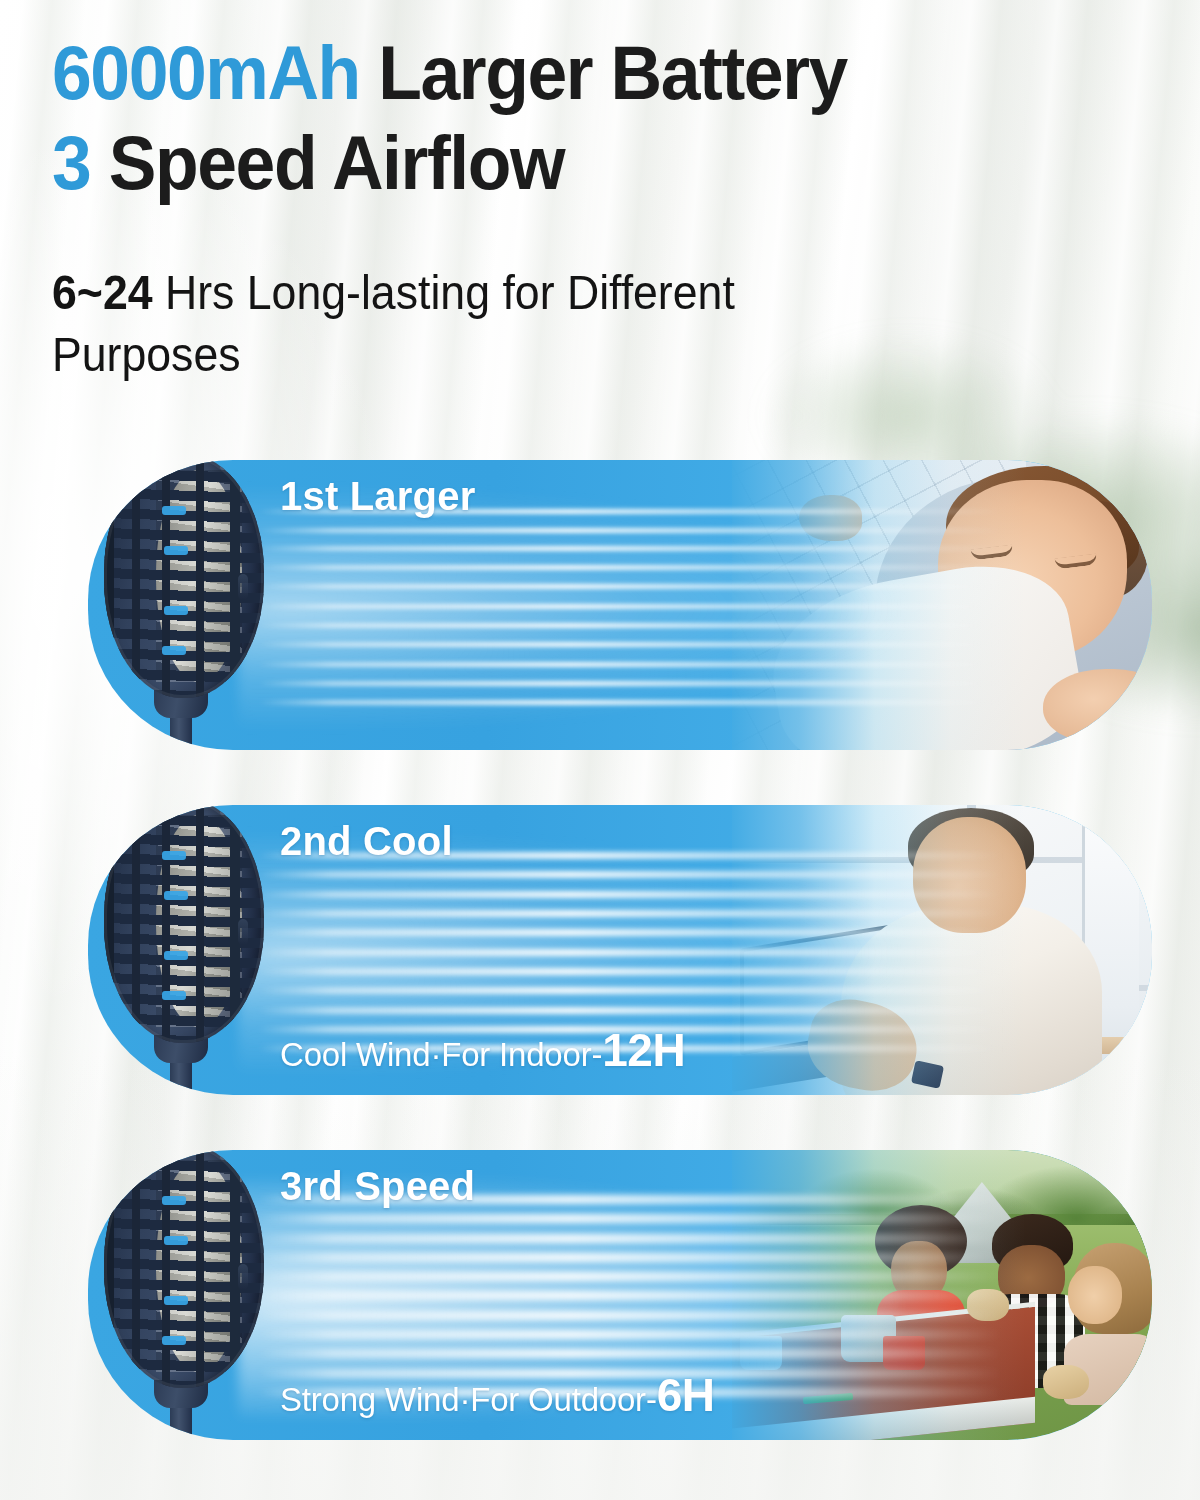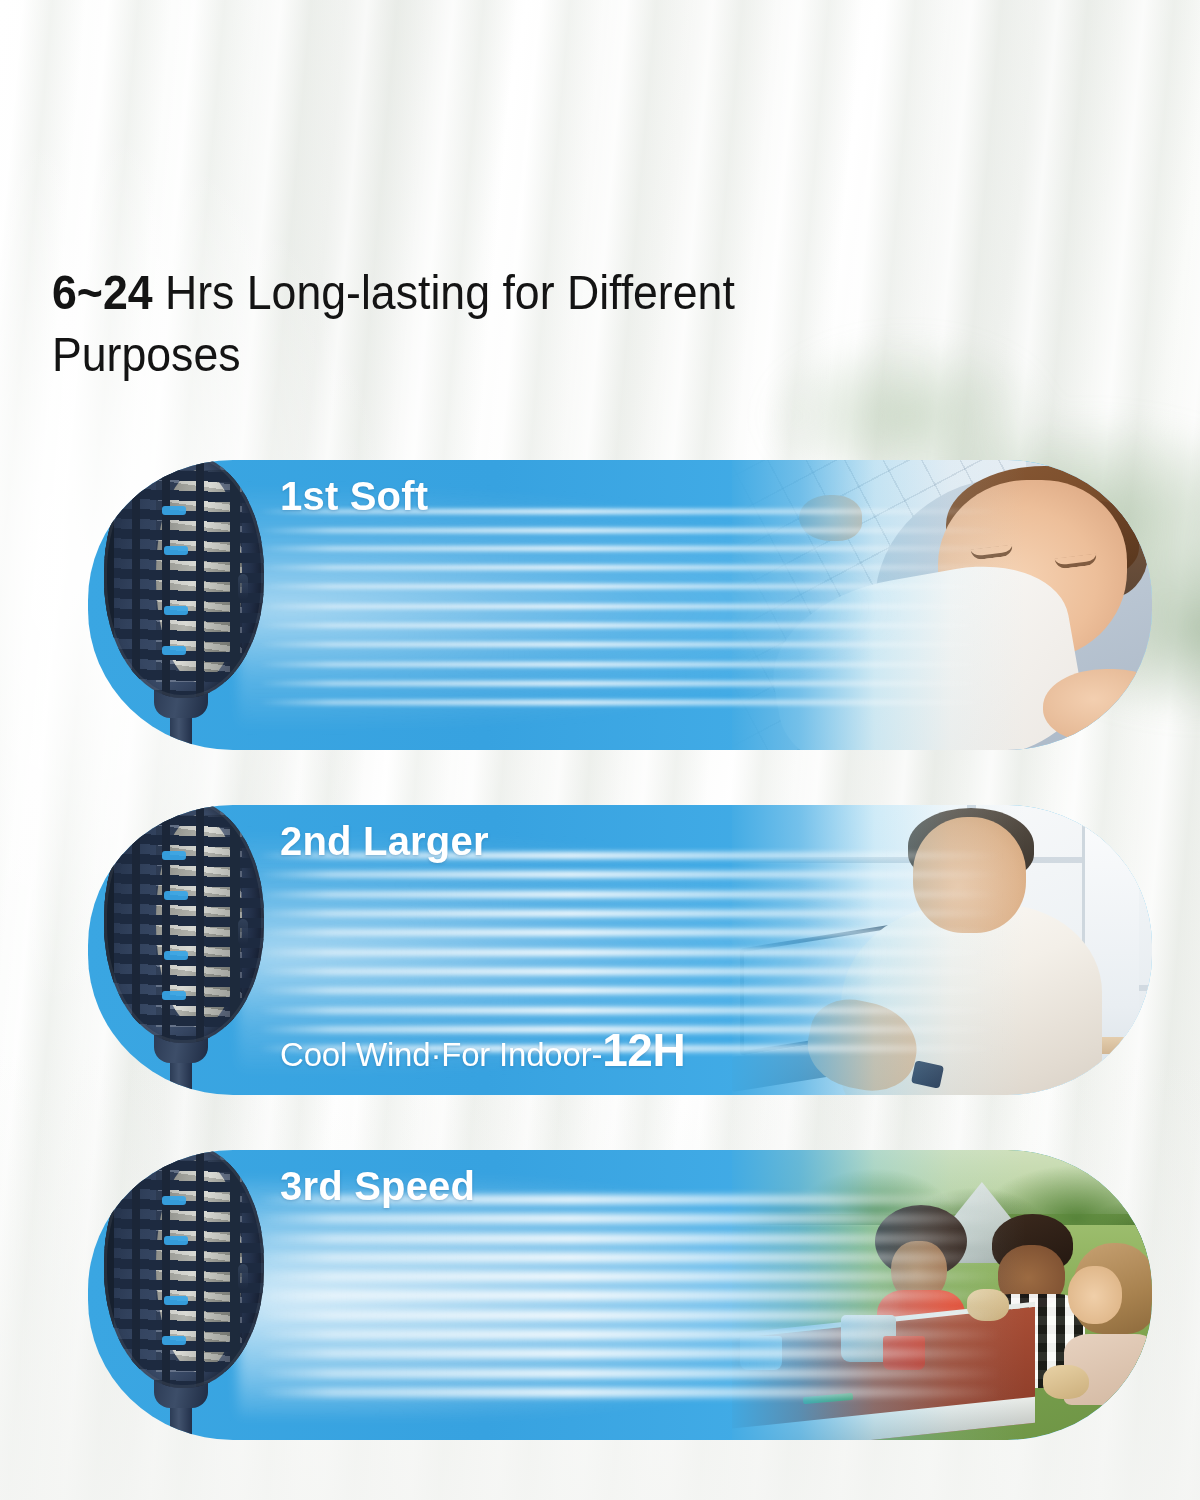--- a/index.html
+++ b/index.html
@@ -531,20 +531,24 @@
 <body>
 
 <div class="page">
 
   <div class="bg-layer bg-base"></div>
   <div class="bg-layer bg-curtain-folds"></div>
   <div class="bg-plant"></div>
   <div class="bg-glow-left"></div>
   <div class="bg-layer bg-vignette"></div>
 
+  <div class="headline">
+    <div class="h-line"><span class="accent">6000mAh</span><span> Larger Battery</span></div>
+    <div class="h-line h-line-2"><span class="accent">3</span><span> Speed Airflow</span></div>
+  </div>
 
   <div class="subhead"><span class="sub-strong">6~24</span><span> Hrs Long-lasting for Different Purposes</span></div>
 
   <div class="cards">
 
     <div class="card card-1">
 
       <div class="photo ph-baby">
         <div class="bedsheet"></div>
         <div class="pillow"></div>
@@ -584,21 +588,21 @@
           <div class="blue-slit" style="left:58px; top:52px;"></div>
           <div class="blue-slit" style="left:60px; top:92px;"></div>
           <div class="blue-slit" style="left:60px; top:152px;"></div>
           <div class="blue-slit" style="left:58px; top:192px;"></div>
           <div class="top-nub"></div>
           <div class="btn"></div>
         </div>
         <div class="ring-edge"></div>
       </div>
 
-      <div class="speed-title">1st Soft</div>
+      <div class="speed-title">1st Larger</div>
     </div>
 
     <div class="card card-2">
 
       <div class="photo ph-desk">
         <div class="window"></div>
         <div class="window-frame-r"></div>
         <div class="sill"></div>
         <div class="laptop-screen"></div>
         <div class="laptop-base"></div>
@@ -634,21 +638,21 @@
           <div class="blue-slit" style="left:58px; top:52px;"></div>
           <div class="blue-slit" style="left:60px; top:92px;"></div>
           <div class="blue-slit" style="left:60px; top:152px;"></div>
           <div class="blue-slit" style="left:58px; top:192px;"></div>
           <div class="top-nub"></div>
           <div class="btn"></div>
         </div>
         <div class="ring-edge"></div>
       </div>
 
-      <div class="speed-title">2nd Larger</div>
+      <div class="speed-title">2nd Cool</div>
       <div class="speed-caption"><span class="cap-text">Cool Wind·For Indoor-</span><span class="cap-hours">12H</span></div>
     </div>
 
     <div class="card card-3">
 
       <div class="photo ph-camp">
         <div class="sky"></div>
         <div class="trees"></div>
         <div class="meadow"></div>
         <div class="tent"></div>
@@ -703,16 +707,17 @@
           <div class="blue-slit" style="left:60px; top:92px;"></div>
           <div class="blue-slit" style="left:60px; top:152px;"></div>
           <div class="blue-slit" style="left:58px; top:192px;"></div>
           <div class="top-nub"></div>
           <div class="btn"></div>
         </div>
         <div class="ring-edge"></div>
       </div>
 
       <div class="speed-title">3rd Speed</div>
+      <div class="speed-caption"><span class="cap-text">Strong Wind·For Outdoor-</span><span class="cap-hours">6H</span></div>
     </div>
 
   </div>
 </div>
 
 </body></html>

